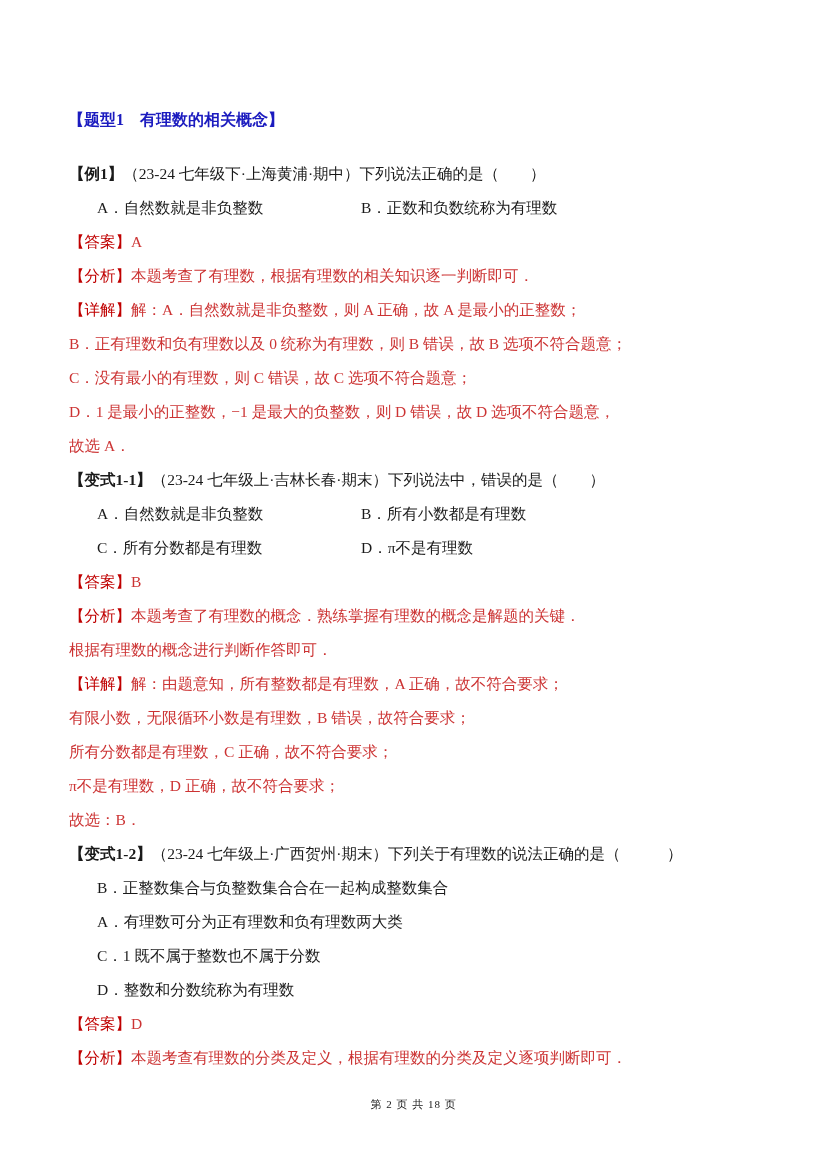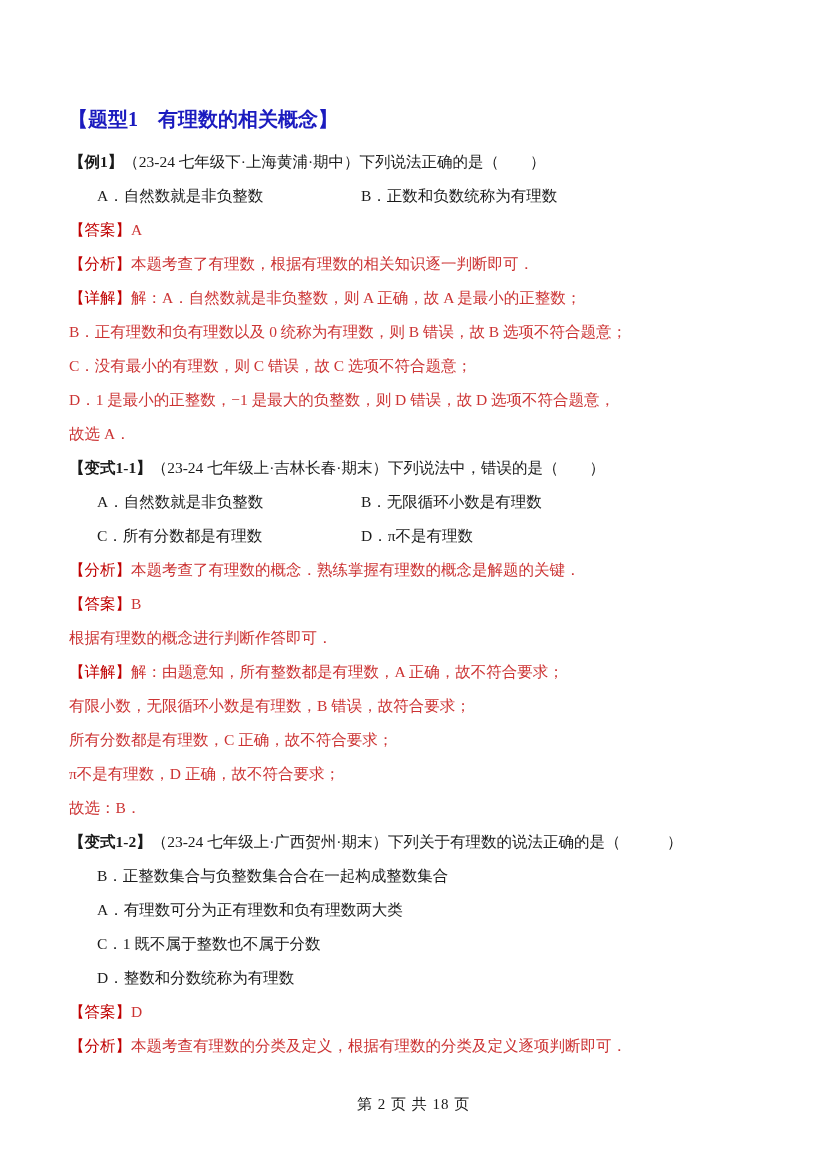--- a/index.html
+++ b/index.html
@@ -15,37 +15,37 @@
     position:absolute;
     left:68px; top:103px; width:694px;
   }
   .line {
     margin:1px;
     font-size:15.5px;
     line-height:33px;
     white-space:nowrap;
   }
   .section-title {
-    margin:0 0 9px 0;
-    font-size:20px;
+    margin:0 0 21px 0;
+    font-size:16px;
     font-weight:bold;
     line-height:33px;
     color:var(--title-blue, #1b1bbf);
     white-space:nowrap;
   }
   .bold { font-weight:bold; }
   .marker { color:var(--marker-red, #c00000); font-weight:normal; }
   .red { color:var(--body-red, #cc3333); }
   .opts { padding-left:28px; }
   .col1 { display:inline-block; width:264px; }
   .footer {
     position:absolute;
     left:0; right:0; top:1094px;
     text-align:center;
-    font-size:15px;
+    font-size:11px;
     line-height:20px;
     color:#1a1a1a;
     letter-spacing:1px;
   }
 </style>
 </head>
 <body>
 
 <div class="page">
   <div class="content">
@@ -56,24 +56,24 @@
     <p class="line opts"><span class="col1">A．自然数就是非负整数</span><span>B．正数和负数统称为有理数</span></p>
     <p class="line"><span class="marker">【答案】</span><span class="red">A</span></p>
     <p class="line"><span class="marker">【分析】</span><span class="red">本题考查了有理数，根据有理数的相关知识逐一判断即可．</span></p>
     <p class="line"><span class="marker">【详解】</span><span class="red">解：A．自然数就是非负整数，则 A 正确，故 A 是最小的正整数；</span></p>
     <p class="line red">B．正有理数和负有理数以及 0 统称为有理数，则 B 错误，故 B 选项不符合题意；</p>
     <p class="line red">C．没有最小的有理数，则 C 错误，故 C 选项不符合题意；</p>
     <p class="line red">D．1 是最小的正整数，−1 是最大的负整数，则 D 错误，故 D 选项不符合题意，</p>
     <p class="line red">故选 A．</p>
 
     <p class="line"><span class="bold">【变式1-1】</span><span>（23-24 七年级上·吉林长春·期末）下列说法中，错误的是（　　）</span></p>
-    <p class="line opts"><span class="col1">A．自然数就是非负整数</span><span>B．无限循环小数是有理数</span></p>
+    <p class="line opts"><span class="col1">A．自然数就是非负整数</span><span>B．所有小数都是有理数</span></p>
     <p class="line opts"><span class="col1">C．所有分数都是有理数</span><span>D．π不是有理数</span></p>
+    <p class="line"><span class="marker">【答案】</span><span class="red">B</span></p>
     <p class="line"><span class="marker">【分析】</span><span class="red">本题考查了有理数的概念．熟练掌握有理数的概念是解题的关键．</span></p>
-    <p class="line"><span class="marker">【答案】</span><span class="red">B</span></p>
     <p class="line red">根据有理数的概念进行判断作答即可．</p>
     <p class="line"><span class="marker">【详解】</span><span class="red">解：由题意知，所有整数都是有理数，A 正确，故不符合要求；</span></p>
     <p class="line red">有限小数，无限循环小数是有理数，B 错误，故符合要求；</p>
     <p class="line red">所有分数都是有理数，C 正确，故不符合要求；</p>
     <p class="line red">π不是有理数，D 正确，故不符合要求；</p>
     <p class="line red">故选：B．</p>
 
     <p class="line"><span class="bold">【变式1-2】</span><span>（23-24 七年级上·广西贺州·期末）下列关于有理数的说法正确的是（　　　）</span></p>
     <p class="line opts">B．正整数集合与负整数集合合在一起构成整数集合</p>
     <p class="line opts">A．有理数可分为正有理数和负有理数两大类</p>

